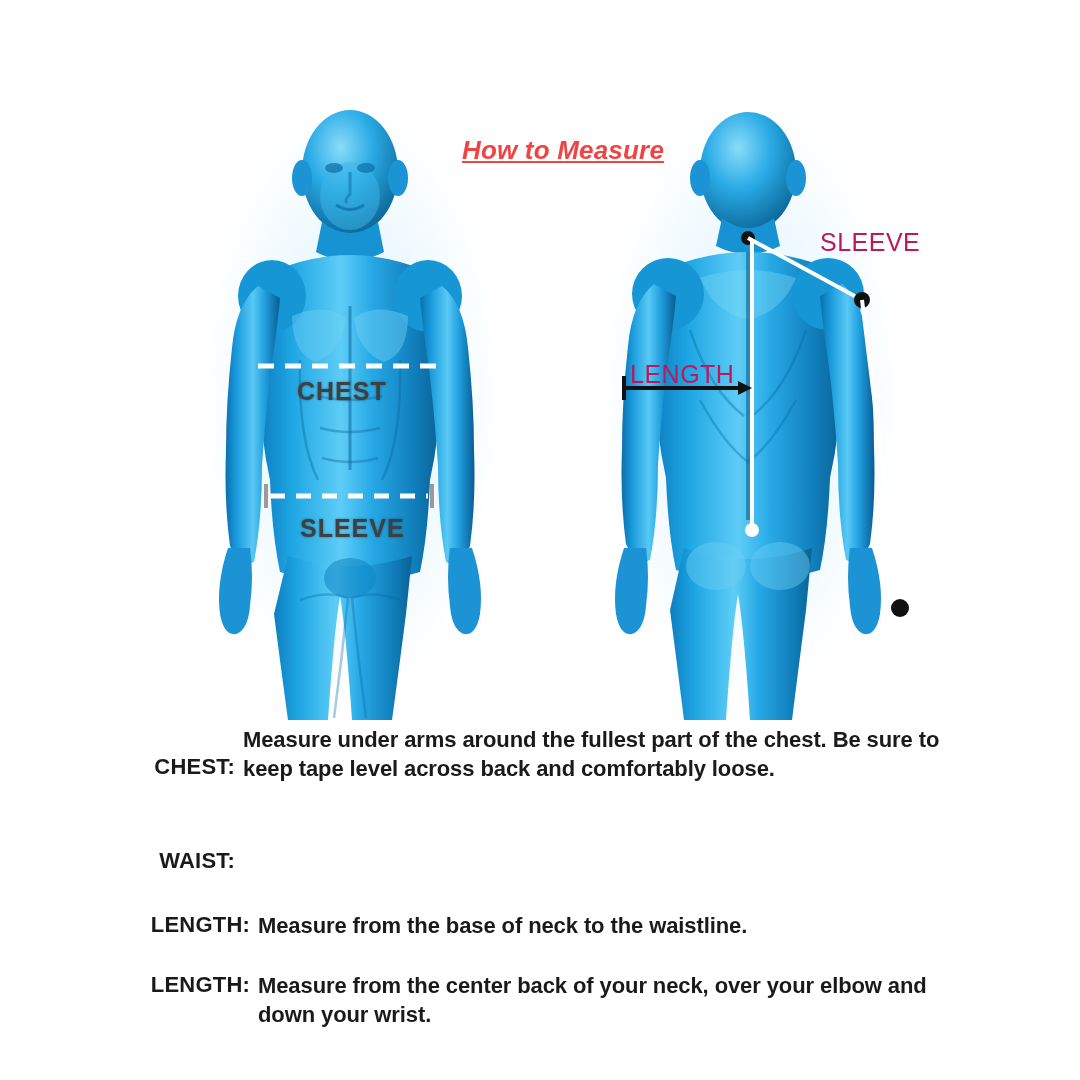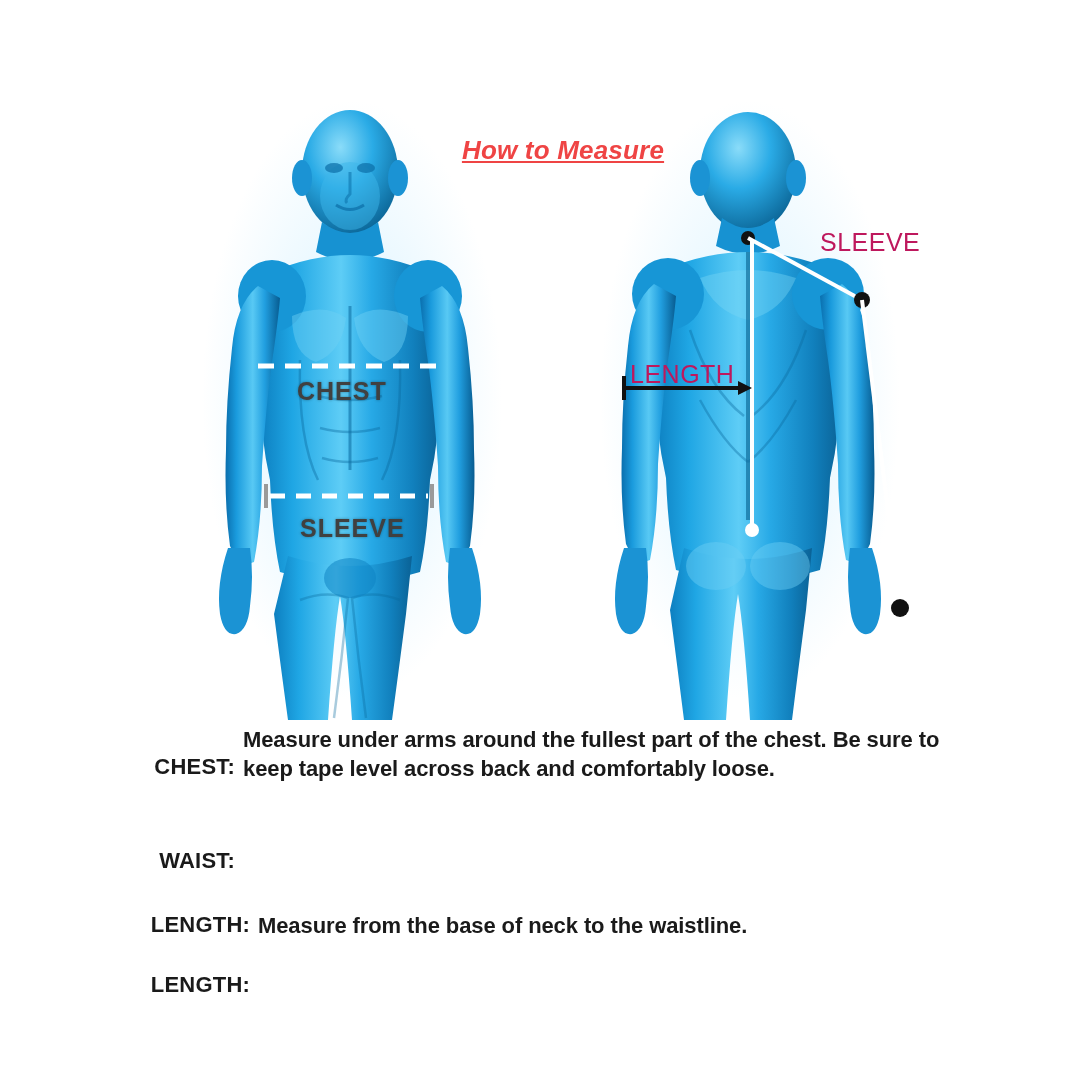--- a/index.html
+++ b/index.html
@@ -287,16 +287,17 @@
       <div class="row-term">WAIST:</div>
     </div>
 
     <div class="row row-length">
       <div class="row-term">LENGTH:</div>
       <div class="row-desc">Measure from the base of neck to the waistline.</div>
     </div>
 
     <div class="row row-sleeve">
       <div class="row-term">LENGTH:</div>
+      <div class="row-desc">Measure from the center back of your neck, over your elbow and down your wrist.</div>
     </div>
 
   </div>
 </div>
 
 </body></html>

